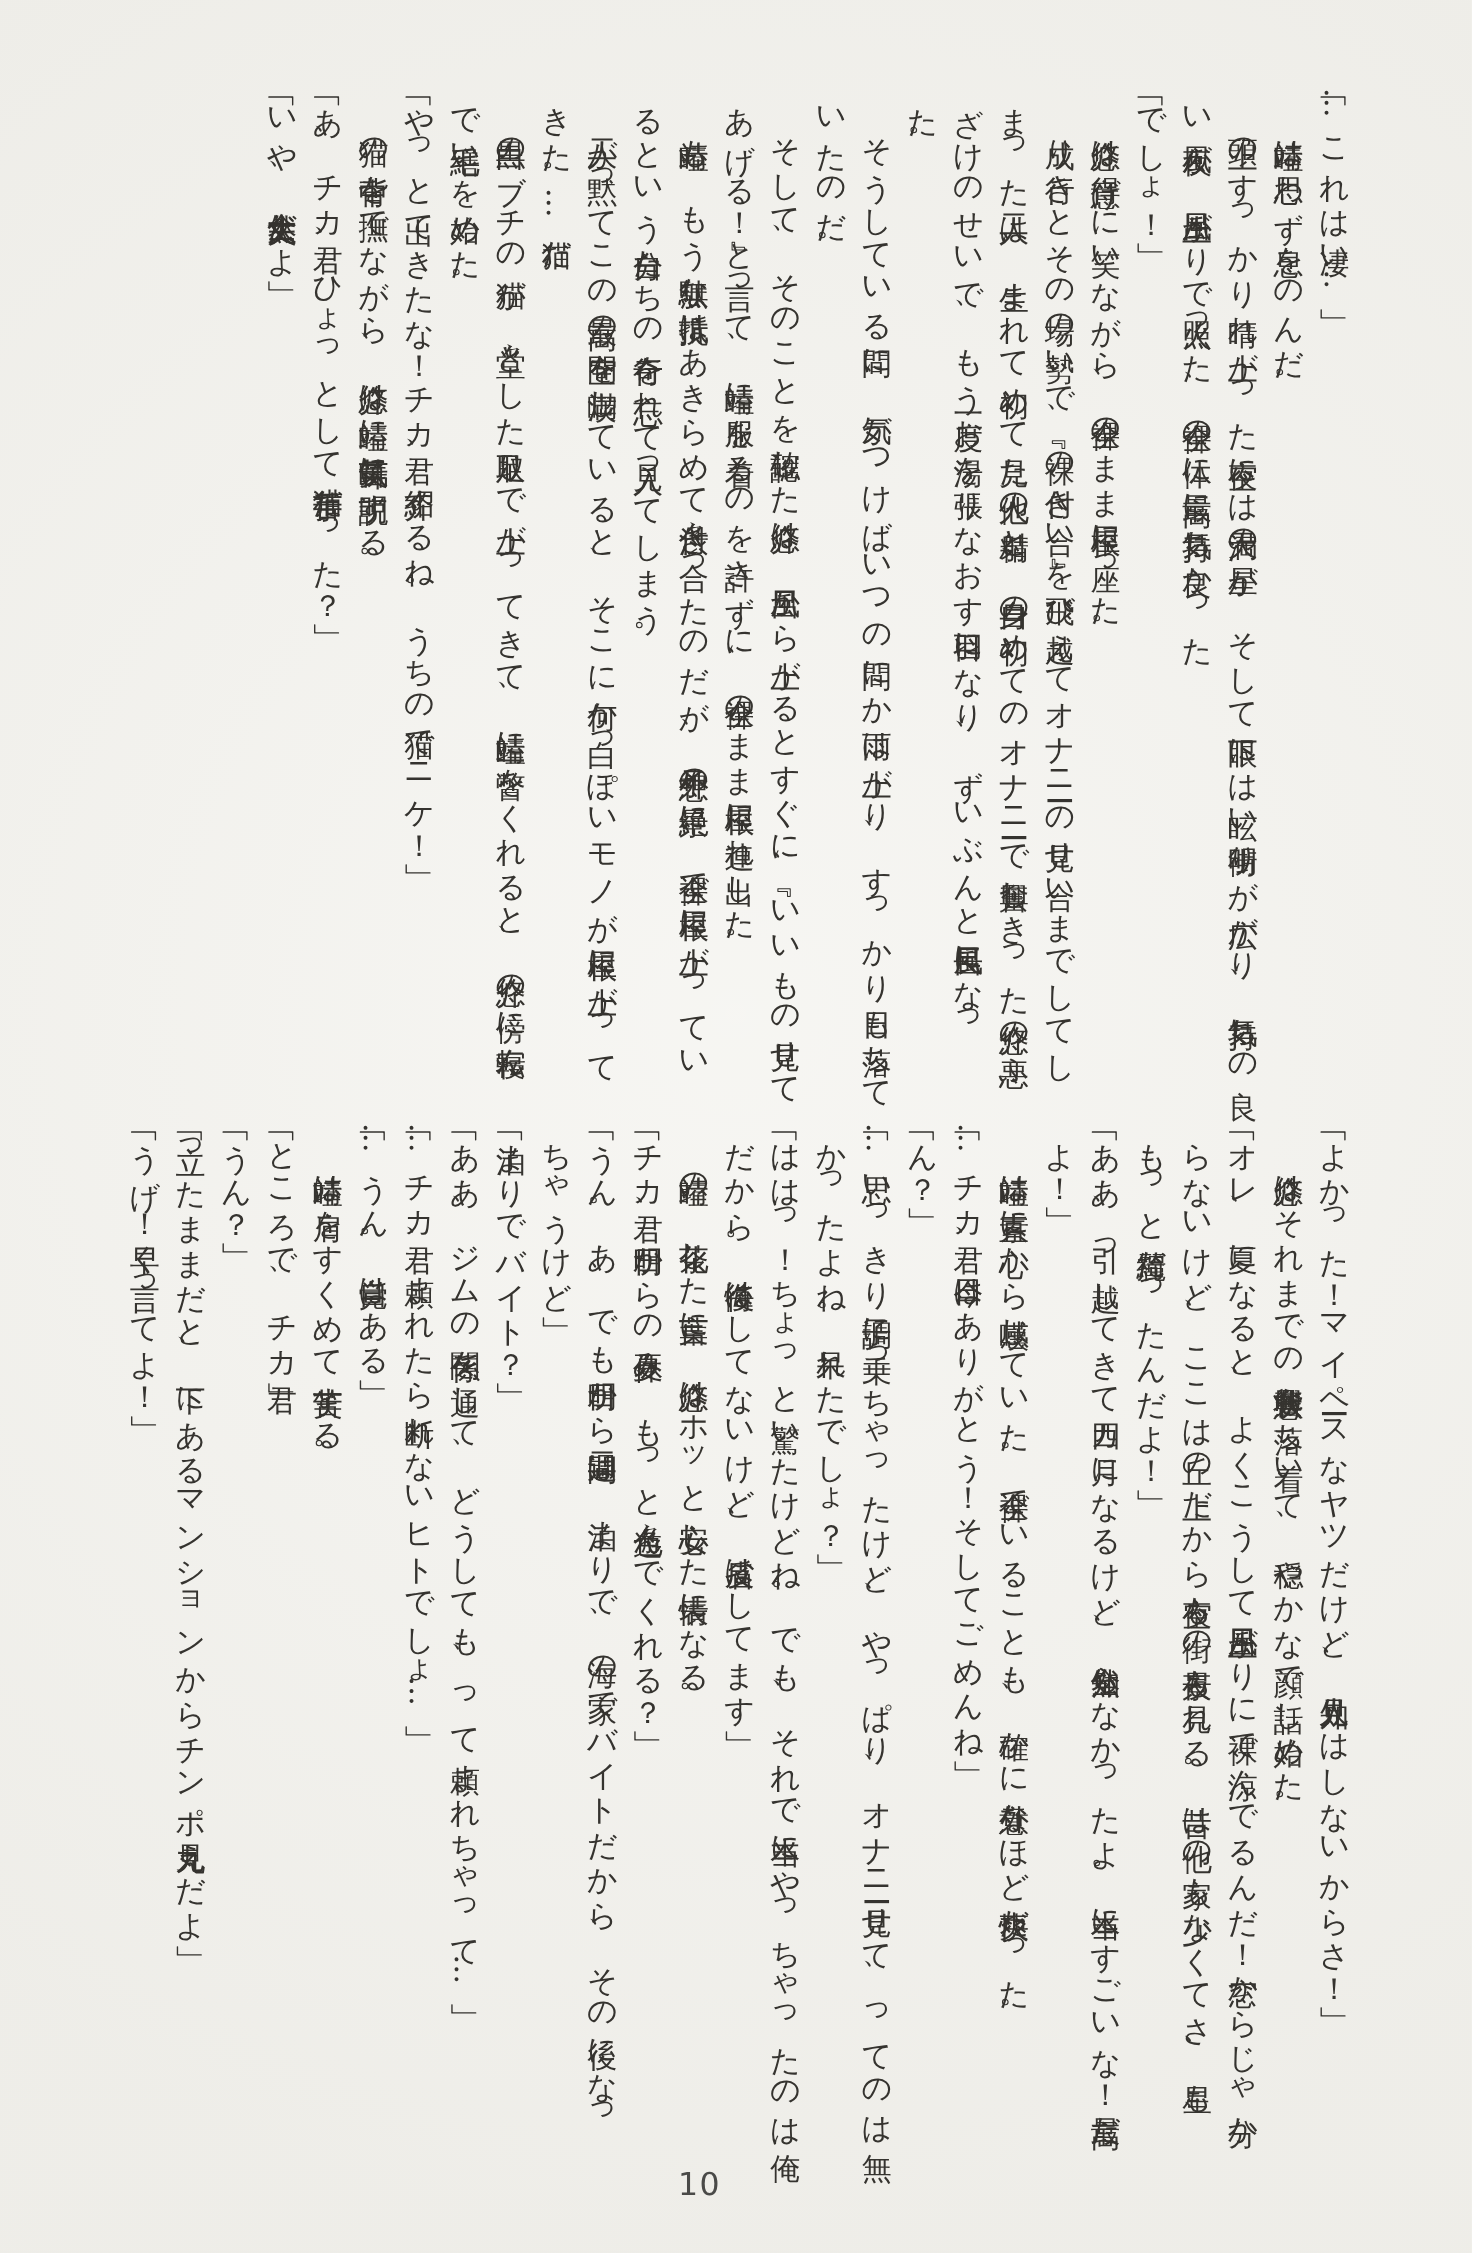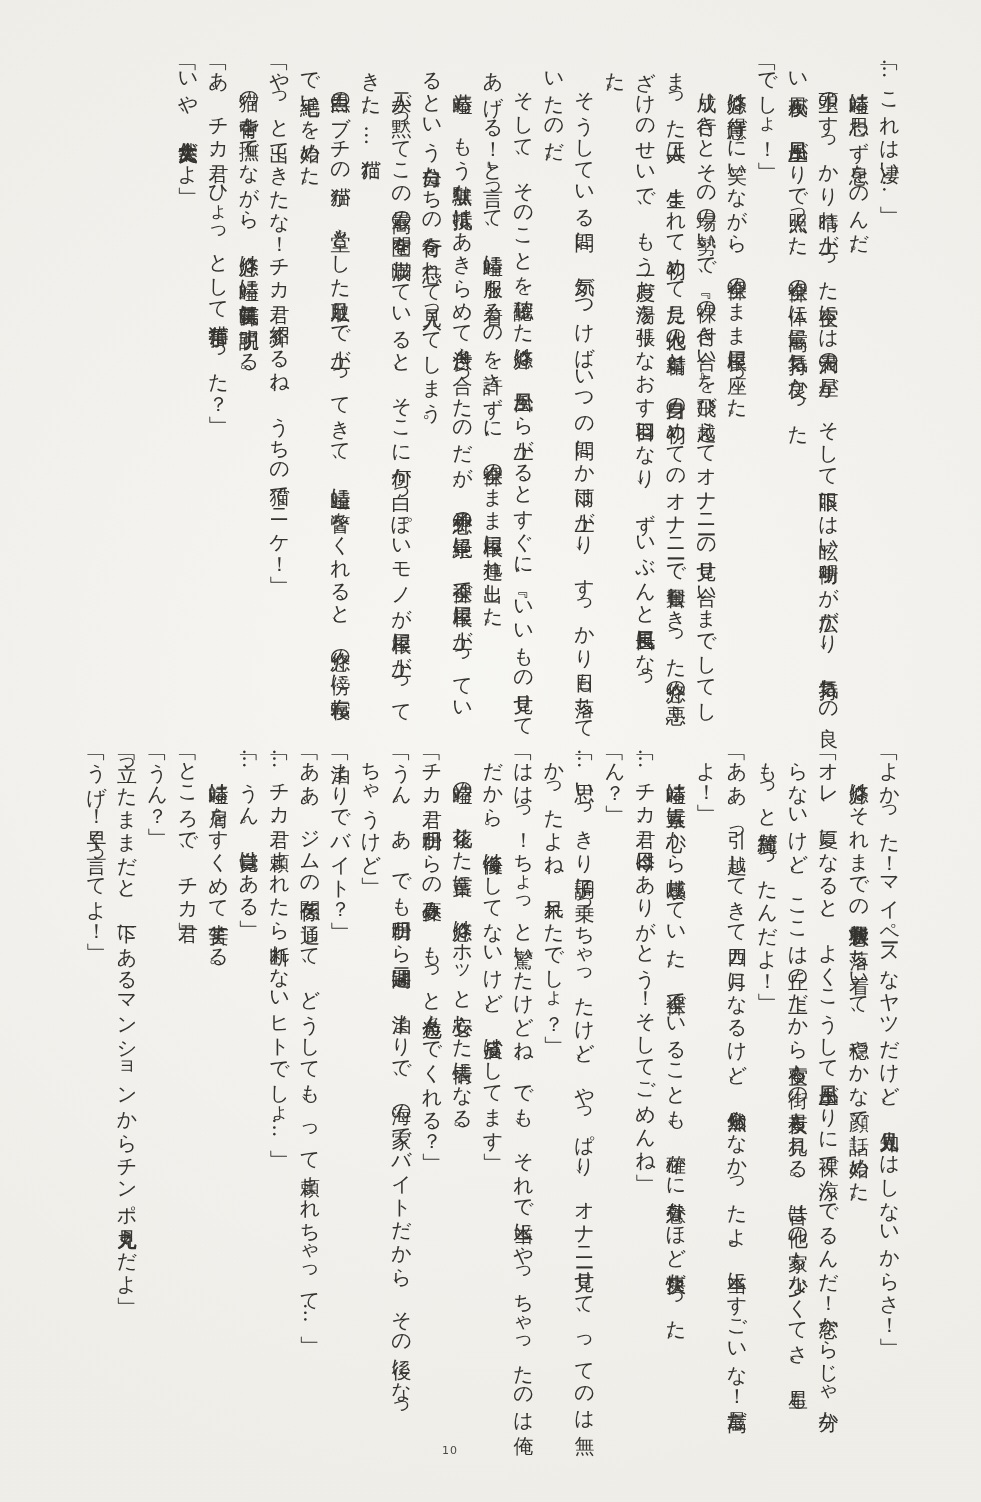--- a/index.html
+++ b/index.html
@@ -42,25 +42,25 @@
     right: 76px;
     height: 672px;
   }
   #bottom-block {
     top: 748px;
     right: 76px;
     height: 690px;
   }
   .page-number {
     position: absolute;
-    left: 442px;
+    left: 452px;
     top: 1444px;
     writing-mode: horizontal-tb;
     font-family: "DejaVu Sans", sans-serif;
-    font-size: 11px;
+    font-size: 21px;
     color: #4a4a48;
     letter-spacing: 1px;
   }
 </style>
 </head>
 <body>
 
 <div class="page">
   <div id="top-block" class="vtext">
       <p class="line">「…これは凄い…」</p>

